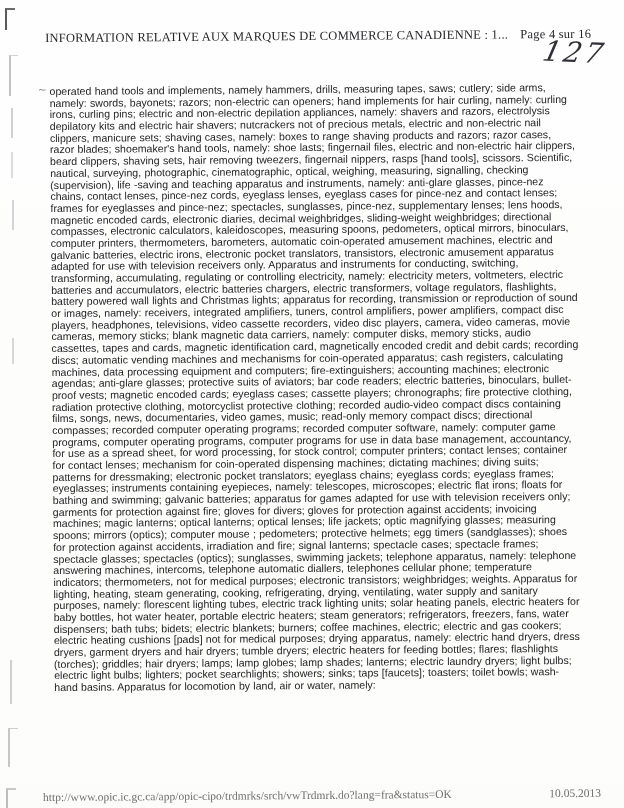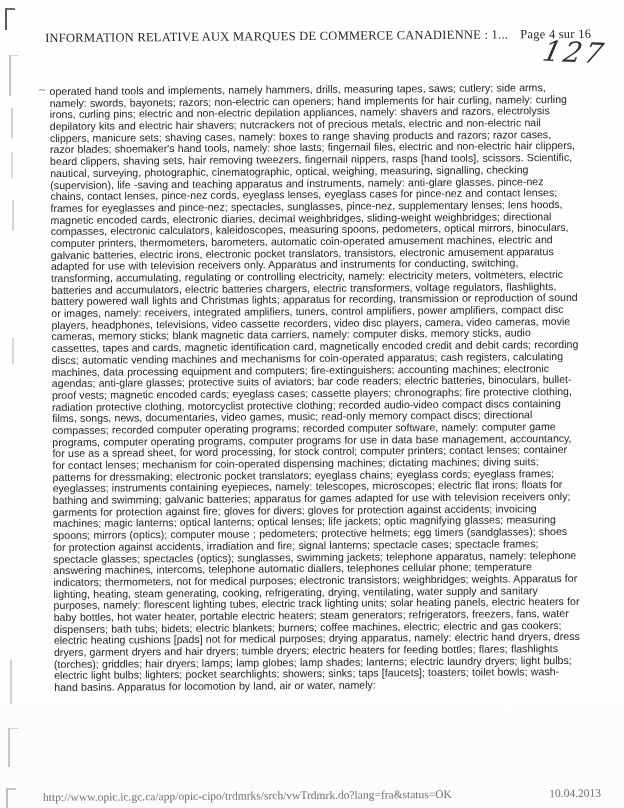--- a/index.html
+++ b/index.html
@@ -76,17 +76,17 @@
     </div>
 
     <div class="handwritten">127</div>
 
     <span class="premark">~</span>
 
     <div class="bodytext">operated hand tools and implements, namely hammers, drills, measuring tapes, saws; cutlery; side arms, namely: swords, bayonets; razors; non-electric can openers; hand implements for hair curling, namely: curling irons, curling pins; electric and non-electric depilation appliances, namely: shavers and razors, electrolysis depilatory kits and electric hair shavers; nutcrackers not of precious metals, electric and non-electric nail clippers, manicure sets; shaving cases, namely: boxes to range shaving products and razors; razor cases, razor blades; shoemaker's hand tools, namely: shoe lasts; fingernail files, electric and non-electric hair clippers, beard clippers, shaving sets, hair removing tweezers, fingernail nippers, rasps [hand tools], scissors. Scientific, nautical, surveying, photographic, cinematographic, optical, weighing, measuring, signalling, checking (supervision), life -saving and teaching apparatus and instruments, namely: anti-glare glasses, pince-nez chains, contact lenses, pince-nez cords, eyeglass lenses, eyeglass cases for pince-nez and contact lenses; frames for eyeglasses and pince-nez; spectacles, sunglasses, pince-nez, supplementary lenses; lens hoods, magnetic encoded cards, electronic diaries, decimal weighbridges, sliding-weight weighbridges; directional compasses, electronic calculators, kaleidoscopes, measuring spoons, pedometers, optical mirrors, binoculars, computer printers, thermometers, barometers, automatic coin-operated amusement machines, electric and galvanic batteries, electric irons, electronic pocket translators, transistors, electronic amusement apparatus adapted for use with television receivers only. Apparatus and instruments for conducting, switching, transforming, accumulating, regulating or controlling electricity, namely: electricity meters, voltmeters, electric batteries and accumulators, electric batteries chargers, electric transformers, voltage regulators, flashlights, battery powered wall lights and Christmas lights; apparatus for recording, transmission or reproduction of sound or images, namely: receivers, integrated amplifiers, tuners, control amplifiers, power amplifiers, compact disc players, headphones, televisions, video cassette recorders, video disc players, camera, video cameras, movie cameras, memory sticks; blank magnetic data carriers, namely: computer disks, memory sticks, audio cassettes, tapes and cards, magnetic identification card, magnetically encoded credit and debit cards; recording discs; automatic vending machines and mechanisms for coin-operated apparatus; cash registers, calculating machines, data processing equipment and computers; fire-extinguishers; accounting machines; electronic agendas; anti-glare glasses; protective suits of aviators; bar code readers; electric batteries, binoculars, bullet-proof vests; magnetic encoded cards; eyeglass cases; cassette players; chronographs; fire protective clothing, radiation protective clothing, motorcyclist protective clothing; recorded audio-video compact discs containing films, songs, news, documentaries, video games, music; read-only memory compact discs; directional compasses; recorded computer operating programs; recorded computer software, namely: computer game programs, computer operating programs, computer programs for use in data base management, accountancy, for use as a spread sheet, for word processing, for stock control; computer printers; contact lenses; container for contact lenses; mechanism for coin-operated dispensing machines; dictating machines; diving suits; patterns for dressmaking; electronic pocket translators; eyeglass chains; eyeglass cords; eyeglass frames; eyeglasses; instruments containing eyepieces, namely: telescopes, microscopes; electric flat irons; floats for bathing and swimming; galvanic batteries; apparatus for games adapted for use with television receivers only; garments for protection against fire; gloves for divers; gloves for protection against accidents; invoicing machines; magic lanterns; optical lanterns; optical lenses; life jackets; optic magnifying glasses; measuring spoons; mirrors (optics); computer mouse ; pedometers; protective helmets; egg timers (sandglasses); shoes for protection against accidents, irradiation and fire; signal lanterns; spectacle cases; spectacle frames; spectacle glasses; spectacles (optics); sunglasses, swimming jackets; telephone apparatus, namely: telephone answering machines, intercoms, telephone automatic diallers, telephones cellular phone; temperature indicators; thermometers, not for medical purposes; electronic transistors; weighbridges; weights. Apparatus for lighting, heating, steam generating, cooking, refrigerating, drying, ventilating, water supply and sanitary purposes, namely: florescent lighting tubes, electric track lighting units; solar heating panels, electric heaters for baby bottles, hot water heater, portable electric heaters; steam generators; refrigerators, freezers, fans, water dispensers; bath tubs; bidets; electric blankets; burners; coffee machines, electric; electric and gas cookers; electric heating cushions [pads] not for medical purposes; drying apparatus, namely: electric hand dryers, dress dryers, garment dryers and hair dryers; tumble dryers; electric heaters for feeding bottles; flares; flashlights (torches); griddles; hair dryers; lamps; lamp globes; lamp shades; lanterns; electric laundry dryers; light bulbs; electric light bulbs; lighters; pocket searchlights; showers; sinks; taps [faucets]; toasters; toilet bowls; wash-hand basins. Apparatus for locomotion by land, air or water, namely:</div>
 
     <div class="footer">
       <span>http://www.opic.ic.gc.ca/app/opic-cipo/trdmrks/srch/vwTrdmrk.do?lang=fra&amp;status=OK</span>
-      <span>10.04.2013</span>
+      <span>10.05.2013</span>
     </div>
 
   </div>
 </div>
 
 </body></html>

